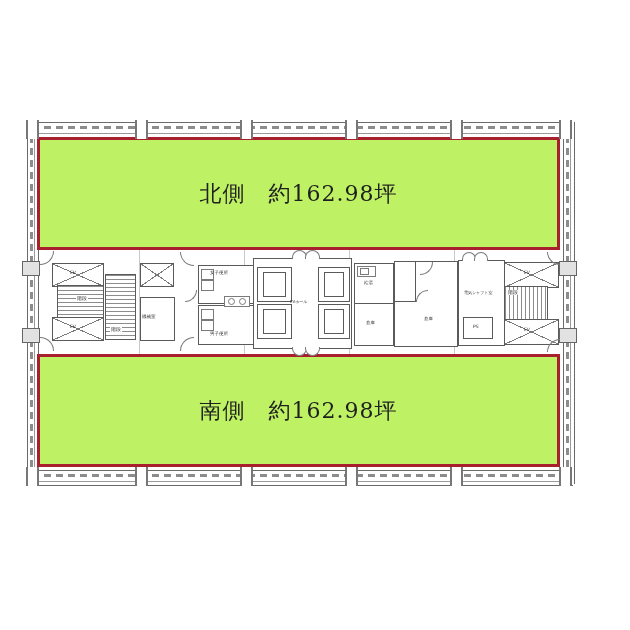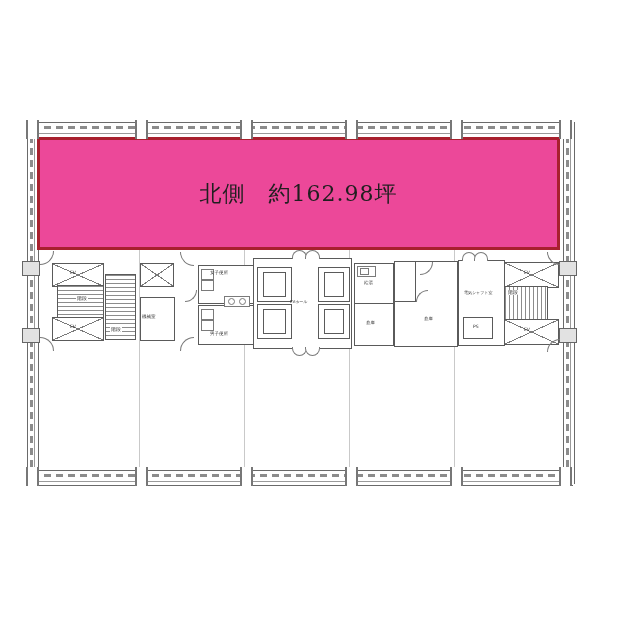--- a/index.html
+++ b/index.html
@@ -14,21 +14,21 @@
   .dash-h{position:absolute;left:2px;right:2px;top:3px;height:3px;
           background:repeating-linear-gradient(to right,#8c8c8c 0 7px,transparent 7px 12px);}
   .line-h{position:absolute;left:2px;right:2px;bottom:3px;height:1px;background:#9a9a9a;}
   .dash-v{position:absolute;top:2px;bottom:2px;left:2px;width:3px;
           background:repeating-linear-gradient(to bottom,#8c8c8c 0 7px,transparent 7px 12px);}
   .line-v{position:absolute;top:2px;bottom:2px;right:3px;width:1px;background:#9a9a9a;}
   .mullion{position:absolute;background:#fff;border-left:2px solid #777;border-right:2px solid #777;
            width:9px;height:19px;z-index:2;}
   .colblock{position:absolute;background:#e2e2e2;border:1px solid #666;z-index:2;}
   
-  .tenant{position:absolute;border:3px solid #a8202e;background:#ec4899;display:flex;
+  .tenant{position:absolute;border:3px solid #a8202e;background:#bef264;display:flex;
           align-items:center;justify-content:center;z-index:1;}
   .area-label{font-family:"DejaVu Serif","Liberation Serif",serif;font-size:22px;color:#1f1f1f;
               letter-spacing:1px;white-space:nowrap;}
   
   .room{position:absolute;border:1px solid #5a5a5a;background:#fff;z-index:2;}
   .xbox{background:
     linear-gradient(to top right,transparent calc(50% - .5px),#7a7a7a calc(50% - .5px),#7a7a7a calc(50% + .5px),transparent calc(50% + .5px)),
     linear-gradient(to bottom right,transparent calc(50% - .5px),#7a7a7a calc(50% - .5px),#7a7a7a calc(50% + .5px),transparent calc(50% + .5px)),#fff;}
   .hatch-h{background:repeating-linear-gradient(to bottom,#8c8c8c 0 1px,transparent 1px 4px),#fff;}
   .hatch-v{background:repeating-linear-gradient(to right,#8c8c8c 0 1px,transparent 1px 4px),#fff;}
@@ -94,20 +94,23 @@
   <div class="mullion" style="left:450px;top:467px;"></div>
   <div class="mullion" style="left:559px;top:467px;"></div>
 
   <div class="colblock" style="left:22px;top:261px;width:16px;height:13px;"></div>
   <div class="colblock" style="left:22px;top:328px;width:16px;height:13px;"></div>
   <div class="colblock" style="left:559px;top:261px;width:16px;height:13px;"></div>
   <div class="colblock" style="left:559px;top:328px;width:16px;height:13px;"></div>
 
   <div class="tenant" style="left:37px;top:137px;width:517px;height:107px;">
     <span class="area-label">北側　約162.98坪</span>
+  </div>
+  <div class="tenant" style="left:37px;top:354px;width:517px;height:107px;">
+    <span class="area-label">南側　約162.98坪</span>
   </div>
 
   <div class="room xbox" style="left:52px;top:263px;width:50px;height:22px;"></div>
   <div class="room hatch-h" style="left:57px;top:285px;width:45px;height:32px;"></div>
   <div class="room xbox" style="left:52px;top:317px;width:50px;height:22px;"></div>
   <div class="room hatch-h" style="left:105px;top:274px;width:29px;height:64px;"></div>
   <div class="room xbox" style="left:140px;top:263px;width:32px;height:22px;"></div>
   <div class="room" style="left:140px;top:297px;width:33px;height:42px;"></div>
 
   <div class="room" style="left:198px;top:265px;width:55px;height:37px;"></div>

